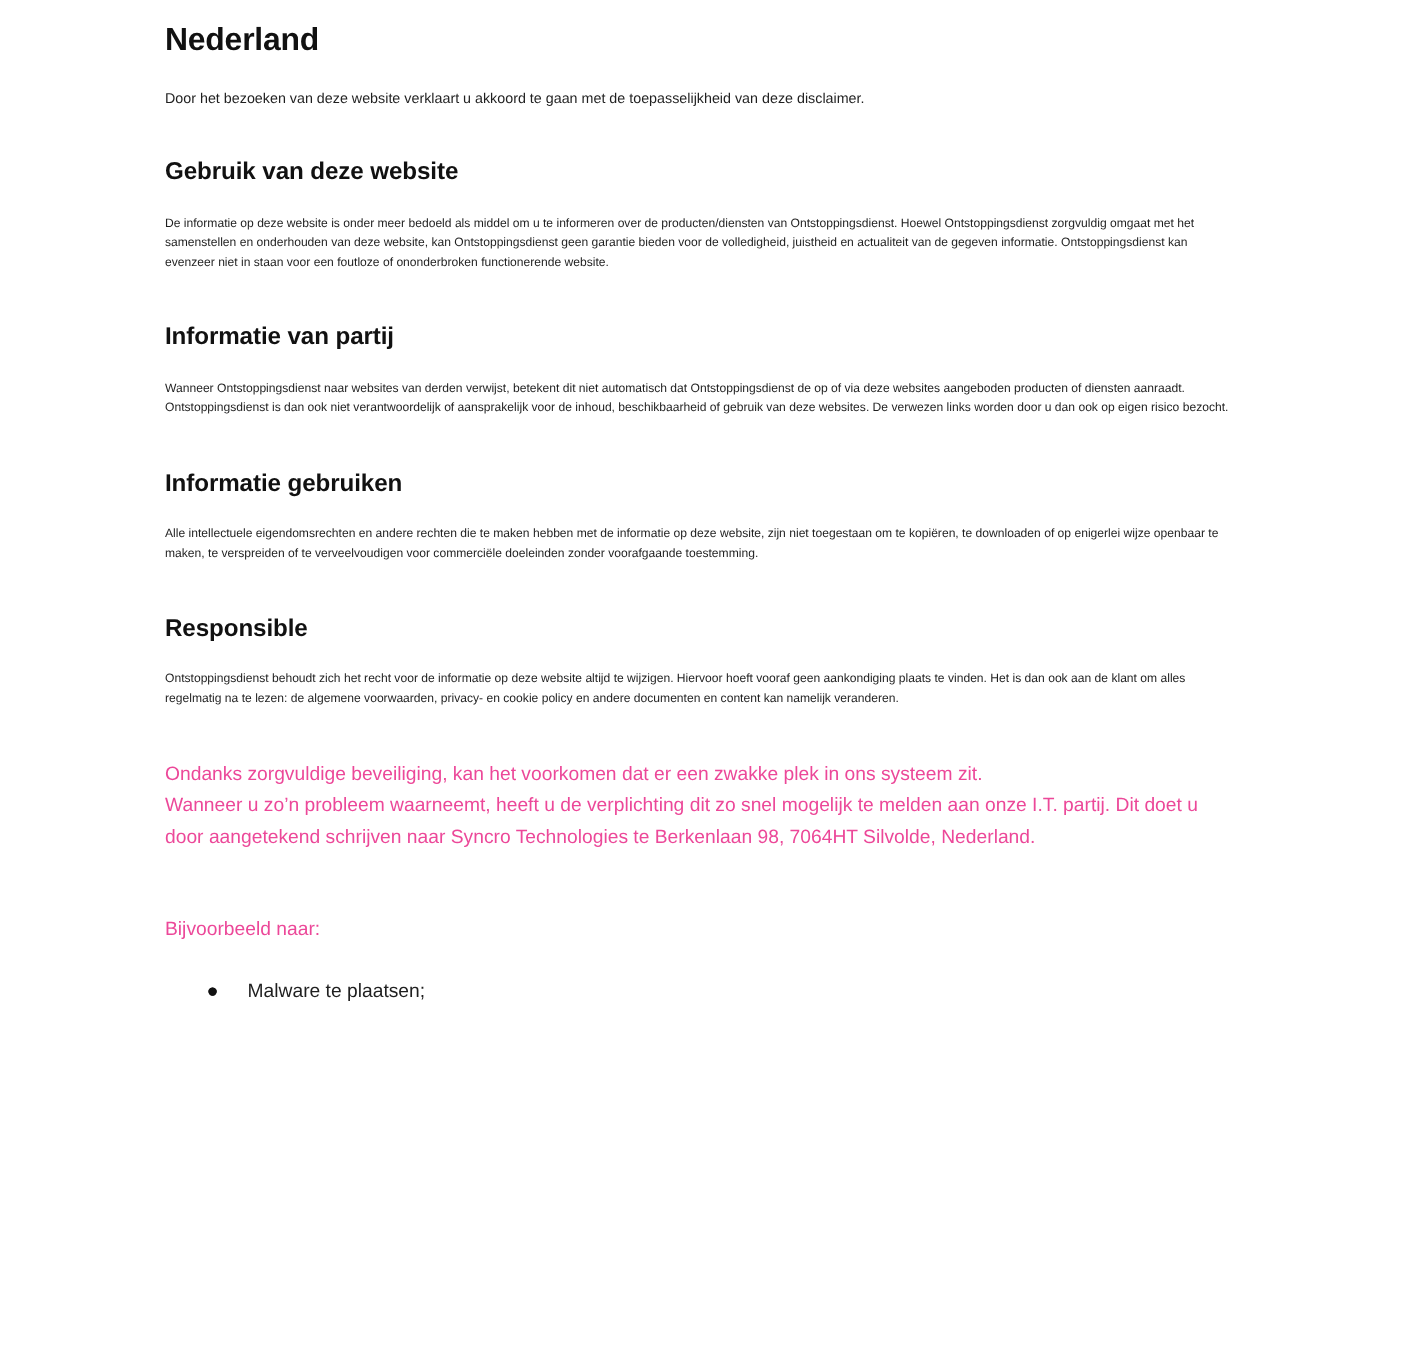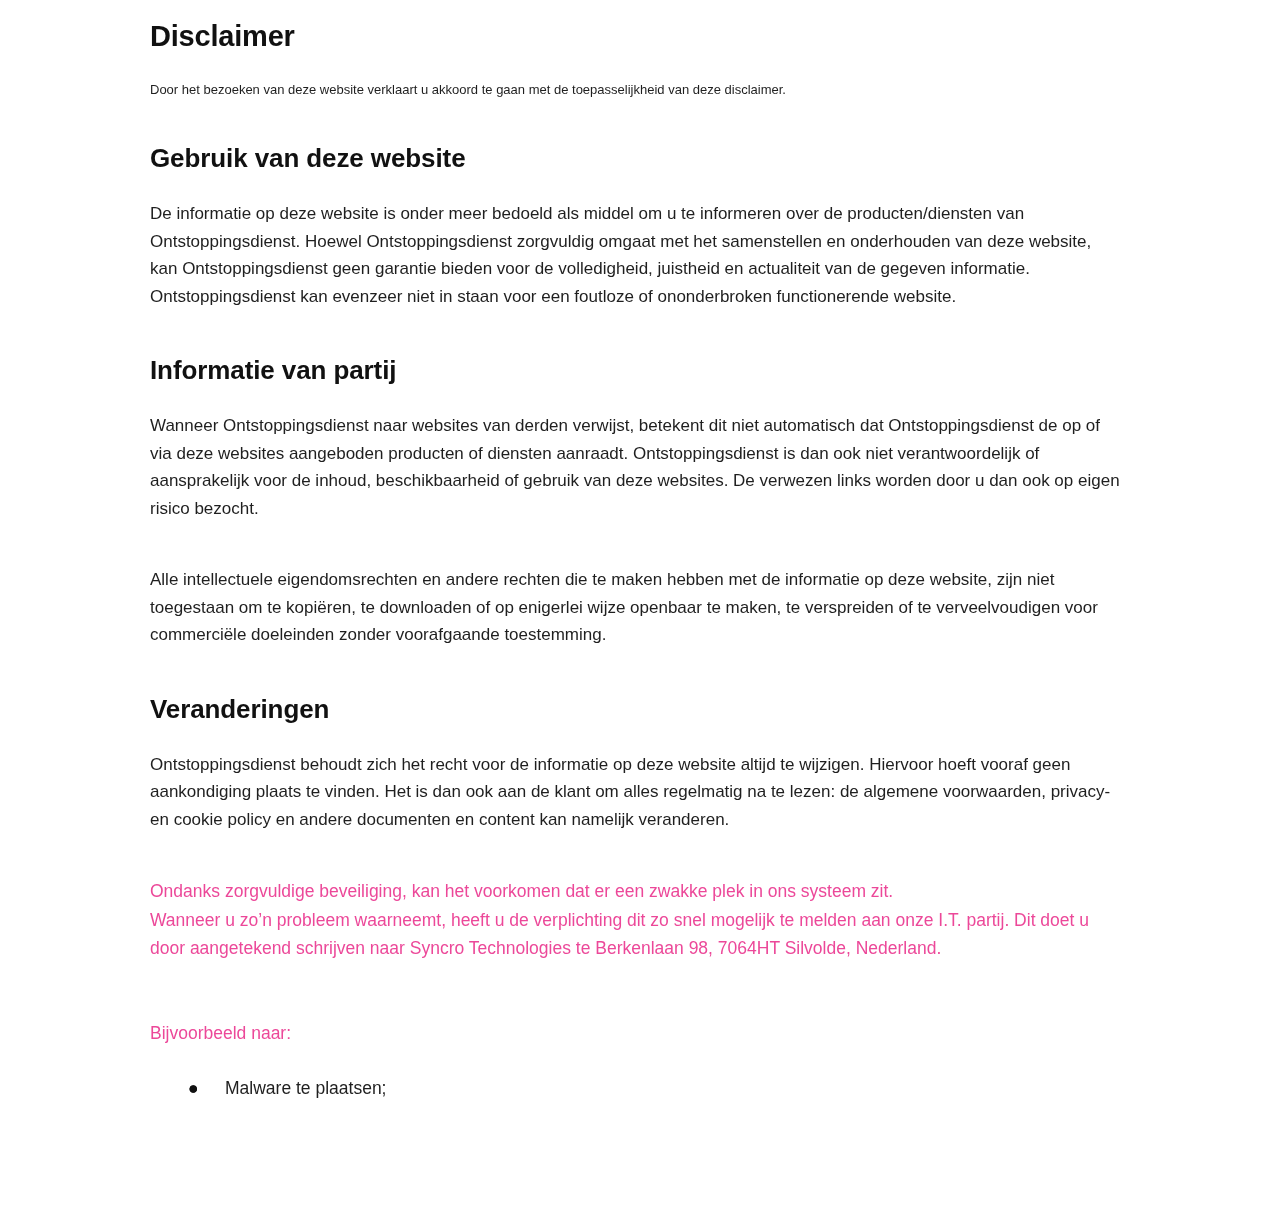--- a/index.html
+++ b/index.html
@@ -31,29 +31,29 @@
   .intro {
     font-size: 13px;
     line-height: 1.55;
     margin: 0 0 42px 0;
     color: #1f1f1f;
   }
   .section {
     margin: 0 0 0 0;
   }
   .section-heading {
-    font-size: 26px;
+    font-size: 22px;
     font-weight: 700;
     line-height: 1.3;
     margin: 0 0 24px 0;
     color: #111111;
     letter-spacing: -0.1px;
   }
   .para {
-    font-size: 17px;
+    font-size: 11px;
     line-height: 1.62;
     margin: 0 0 44px 0;
     color: #1f1f1f;
   }
   .block-lines {
     font-size: 17.5px;
     line-height: 1.62;
     margin: 0 0 28px 0;
     color: #ec4899;
   }
@@ -77,40 +77,41 @@
     font-size: 17.5px;
     line-height: 1.55;
     color: #111111;
   }
 </style>
 </head>
 <body>
 
 <div class="page">
 
-  <h1 class="doc-title">Disclaimer</h1>
+  <h1 class="doc-title">Nederland</h1>
 
   <p class="intro">Door het bezoeken van deze website verklaart u akkoord te gaan met de toepasselijkheid van deze disclaimer.</p>
 
   <section class="section">
     <h2 class="section-heading">Gebruik van deze website</h2>
     <p class="para">De informatie op deze website is onder meer bedoeld als middel om u te informeren over de producten/diensten van Ontstoppingsdienst. Hoewel Ontstoppingsdienst zorgvuldig omgaat met het samenstellen en onderhouden van deze website, kan Ontstoppingsdienst geen garantie bieden voor de volledigheid, juistheid en actualiteit van de gegeven informatie. Ontstoppingsdienst kan evenzeer niet in staan voor een foutloze of ononderbroken functionerende website.</p>
   </section>
 
   <section class="section">
     <h2 class="section-heading">Informatie van partij</h2>
     <p class="para">Wanneer Ontstoppingsdienst naar websites van derden verwijst, betekent dit niet automatisch dat Ontstoppingsdienst de op of via deze websites aangeboden producten of diensten aanraadt. Ontstoppingsdienst is dan ook niet verantwoordelijk of aansprakelijk voor de inhoud, beschikbaarheid of gebruik van deze websites. De verwezen links worden door u dan ook op eigen risico bezocht.</p>
   </section>
 
   <section class="section">
+    <h2 class="section-heading">Informatie gebruiken</h2>
     <p class="para">Alle intellectuele eigendomsrechten en andere rechten die te maken hebben met de informatie op deze website, zijn niet toegestaan om te kopiëren, te downloaden of op enigerlei wijze openbaar te maken, te verspreiden of te verveelvoudigen voor commerciële doeleinden zonder voorafgaande toestemming.</p>
   </section>
 
   <section class="section">
-    <h2 class="section-heading">Veranderingen</h2>
+    <h2 class="section-heading">Responsible</h2>
     <p class="para">Ontstoppingsdienst behoudt zich het recht voor de informatie op deze website altijd te wijzigen. Hiervoor hoeft vooraf geen aankondiging plaats te vinden. Het is dan ook aan de klant om alles regelmatig na te lezen: de algemene voorwaarden, privacy- en cookie policy en andere documenten en content kan namelijk veranderen.</p>
   </section>
 
   <section class="section">
 
     <div class="block-lines">
       <span>Ondanks zorgvuldige beveiliging, kan het voorkomen dat er een zwakke plek in ons systeem zit.</span><br>
       <span>Wanneer u zo’n probleem waarneemt, heeft u de verplichting dit zo snel mogelijk te melden aan onze I.T. partij. Dit doet u door aangetekend schrijven naar Syncro Technologies te Berkenlaan 98, 7064HT Silvolde, Nederland.</span>
     </div>
 

